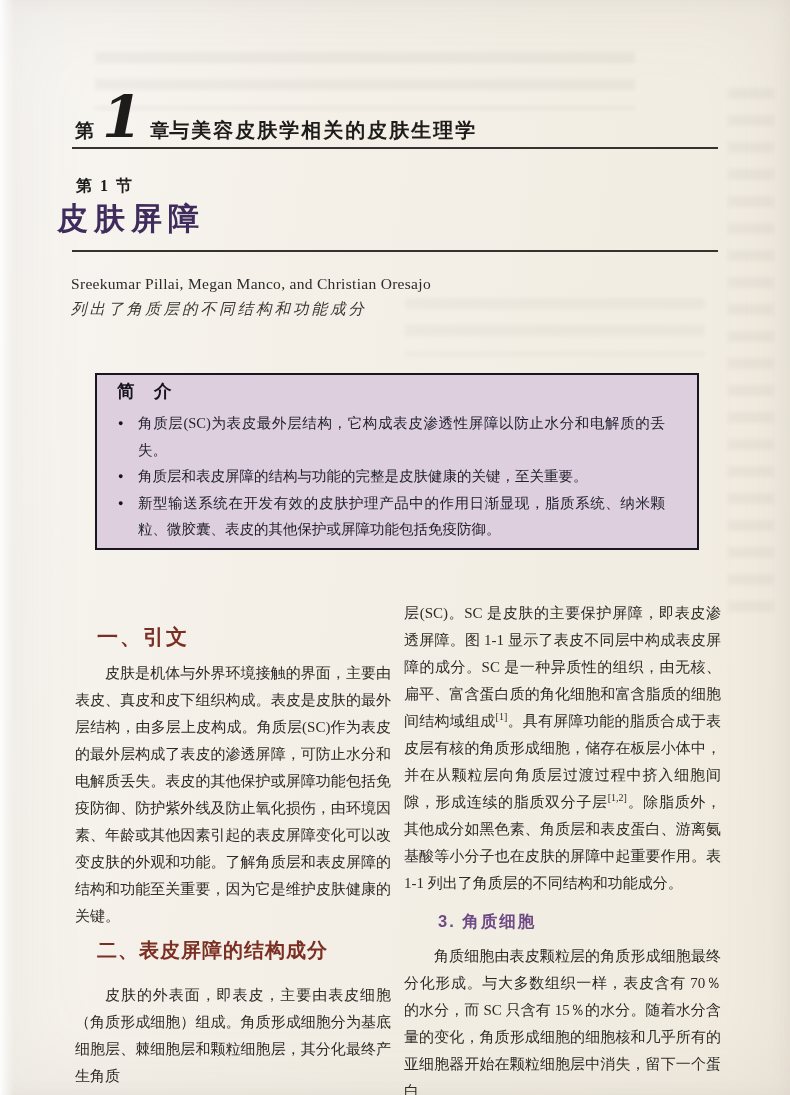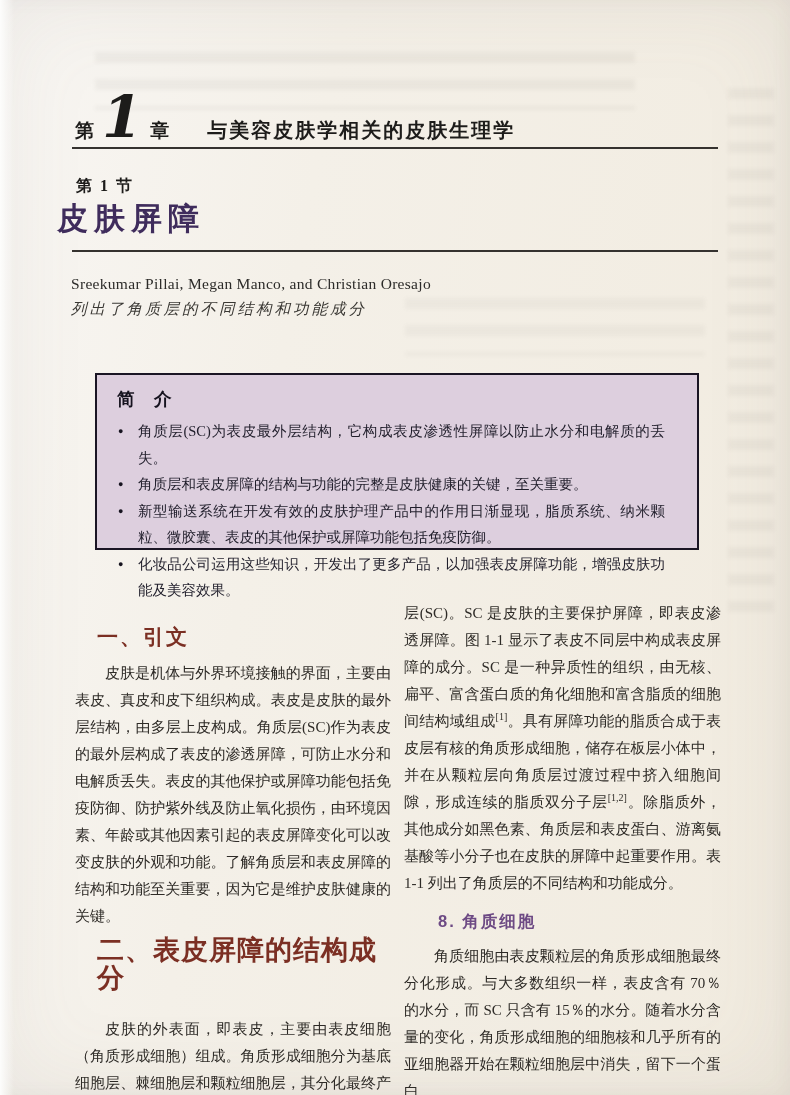--- a/index.html
+++ b/index.html
@@ -16,48 +16,48 @@
     background:repeating-linear-gradient(180deg,#55504a 0 11px,transparent 11px 27px);}
   .bleed-top{left:95px;top:52px;width:540px;height:58px;}
   .bleed-right{left:728px;top:88px;width:46px;height:530px;opacity:.05;}
   .bleed-mid{left:405px;top:298px;width:300px;height:58px;opacity:.045;}
 
   .sans{font-family:Liberation Serif, serif;}
 
   .chapter{position:absolute;left:75px;top:88px;display:flex;align-items:baseline;color:#1d1c1a;}
   .ch-pre,.ch-suf{font-family:"Liberation Sans","DejaVu Sans",sans-serif;font-weight:700;font-size:19px;}
   .ch-num{font-family:"DejaVu Serif",serif;font-style:italic;font-weight:700;font-size:58px;line-height:1;margin:0 8px;}
-  .ch-title{font-family:"Liberation Sans","DejaVu Sans",sans-serif;font-weight:700;font-size:20px;letter-spacing:2px;margin-left:38px;}
+  .ch-title{font-family:"Liberation Sans","DejaVu Sans",sans-serif;font-weight:700;font-size:20px;letter-spacing:2px;}
 
   .rule{position:absolute;left:72px;width:646px;background:#35322f;}
   .rule1{top:147px;height:2px;}
   .rule2{top:250px;height:2px;}
 
   .sec-label{position:absolute;left:76px;top:176px;font-weight:700;font-size:16px;color:#1d1c1a;letter-spacing:2px;}
   .sec-title{position:absolute;left:57px;top:198px;margin:0;font-weight:700;font-size:31px;letter-spacing:6px;color:#3f2c5c;}
 
   .authors{position:absolute;left:71px;top:275px;font-size:15.5px;color:#2c2b29;letter-spacing:.3px;}
   .affiliation{position:absolute;left:71px;top:299px;font-size:15.5px;font-style:italic;color:#3a3834;letter-spacing:3px;}
 
   .intro-box{position:absolute;left:95px;top:373px;width:604px;height:177px;box-sizing:border-box;
-    background:#ddcfde;border:2.5px solid #1a1524;padding:12px 20px 8px 20px;}
+    background:#ddcfde;border:2.5px solid #1a1524;padding:4px 20px 8px 20px;}
   .intro-title{font-family:"Liberation Sans","DejaVu Sans",sans-serif;font-weight:700;font-size:17.5px;color:#16131f;letter-spacing:1px;}
   .intro-list{margin:7px 12px 0 0;padding:0;list-style:none;}
   .intro-list li{position:relative;padding-left:21px;font-size:14.5px;line-height:26.5px;color:#201e2b;text-align:justify;}
   .intro-list li::before{content:"●";position:absolute;left:1px;top:0;font-size:9px;color:#16131f;}
 
   .col{position:absolute;color:#2e2b27;}
   .col-left{left:75px;top:598px;width:316px;}
   .col-right{left:404px;top:600px;width:317px;}
   .para{margin:0;font-size:15px;line-height:27px;text-align:justify;}
   .indent{text-indent:2em;}
   .para sup{font-size:10px;line-height:0;vertical-align:super;}
   .h-red{font-family:Liberation Serif, serif;font-weight:700;color:#7b2f23;}
   .h1{margin:24px 0 8px 22px;font-size:21px;line-height:30px;letter-spacing:2px;}
-  .h2{margin:6px 0 24px 22px;font-size:27px;line-height:28px;letter-spacing:1px;}
+  .h2{margin:6px 0 18px 22px;font-size:20px;line-height:28px;letter-spacing:1px;}
   .h-purple{margin:12px 0 10px 34px;font-family:"Liberation Sans","DejaVu Sans",sans-serif;
     font-weight:700;font-size:16.5px;line-height:24px;color:#6d4a84;letter-spacing:2px;}
 </style>
 </head>
 <body>
 
 <div class="page">
 
   <div class="bleed bleed-top"></div>
   <div class="bleed bleed-right"></div>
@@ -79,30 +79,29 @@
 
   <div class="authors">Sreekumar Pillai, Megan Manco, and Christian Oresajo</div>
   <div class="affiliation">列出了角质层的不同结构和功能成分</div>
 
   <section class="intro-box">
     <div class="intro-title">简　介</div>
     <ul class="intro-list">
       <li>角质层(SC)为表皮最外层结构，它构成表皮渗透性屏障以防止水分和电解质的丢失。</li>
       <li>角质层和表皮屏障的结构与功能的完整是皮肤健康的关键，至关重要。</li>
       <li>新型输送系统在开发有效的皮肤护理产品中的作用日渐显现，脂质系统、纳米颗粒、微胶囊、表皮的其他保护或屏障功能包括免疫防御。</li>
-      <li>化妆品公司运用这些知识，开发出了更多产品，以加强表皮屏障功能，增强皮肤功能及美容效果。</li>
     </ul>
   </section>
 
   <div class="col col-left">
     <h2 class="h-red h1">一、引文</h2>
     <p class="para indent">皮肤是机体与外界环境接触的界面，主要由表皮、真皮和皮下组织构成。表皮是皮肤的最外层结构，由多层上皮构成。角质层(SC)作为表皮的最外层构成了表皮的渗透屏障，可防止水分和电解质丢失。表皮的其他保护或屏障功能包括免疫防御、防护紫外线及防止氧化损伤，由环境因素、年龄或其他因素引起的表皮屏障变化可以改变皮肤的外观和功能。了解角质层和表皮屏障的结构和功能至关重要，因为它是维护皮肤健康的关键。</p>
     <h2 class="h-red h2">二、表皮屏障的结构成分</h2>
     <p class="para indent">皮肤的外表面，即表皮，主要由表皮细胞（角质形成细胞）组成。角质形成细胞分为基底细胞层、棘细胞层和颗粒细胞层，其分化最终产生角质</p>
   </div>
 
   <div class="col col-right">
     <p class="para"><span>层(SC)。SC 是皮肤的主要保护屏障，即表皮渗透屏障。图 1-1 显示了表皮不同层中构成表皮屏障的成分。SC 是一种异质性的组织，由无核、扁平、富含蛋白质的角化细胞和富含脂质的细胞间结构域组成</span><sup>[1]</sup><span>。具有屏障功能的脂质合成于表皮层有核的角质形成细胞，储存在板层小体中，并在从颗粒层向角质层过渡过程中挤入细胞间隙，形成连续的脂质双分子层</span><sup>[1,2]</sup><span>。除脂质外，其他成分如黑色素、角质层和表皮蛋白、游离氨基酸等小分子也在皮肤的屏障中起重要作用。表 1-1 列出了角质层的不同结构和功能成分。</span></p>
-    <h3 class="h-purple">8.  角质细胞</h3>
+    <h3 class="h-purple">3.  角质细胞</h3>
     <p class="para indent">角质细胞由表皮颗粒层的角质形成细胞最终分化形成。与大多数组织一样，表皮含有 70％的水分，而 SC 只含有 15％的水分。随着水分含量的变化，角质形成细胞的细胞核和几乎所有的亚细胞器开始在颗粒细胞层中消失，留下一个蛋白</p>
   </div>
 
 </div>
 
 </body></html>

